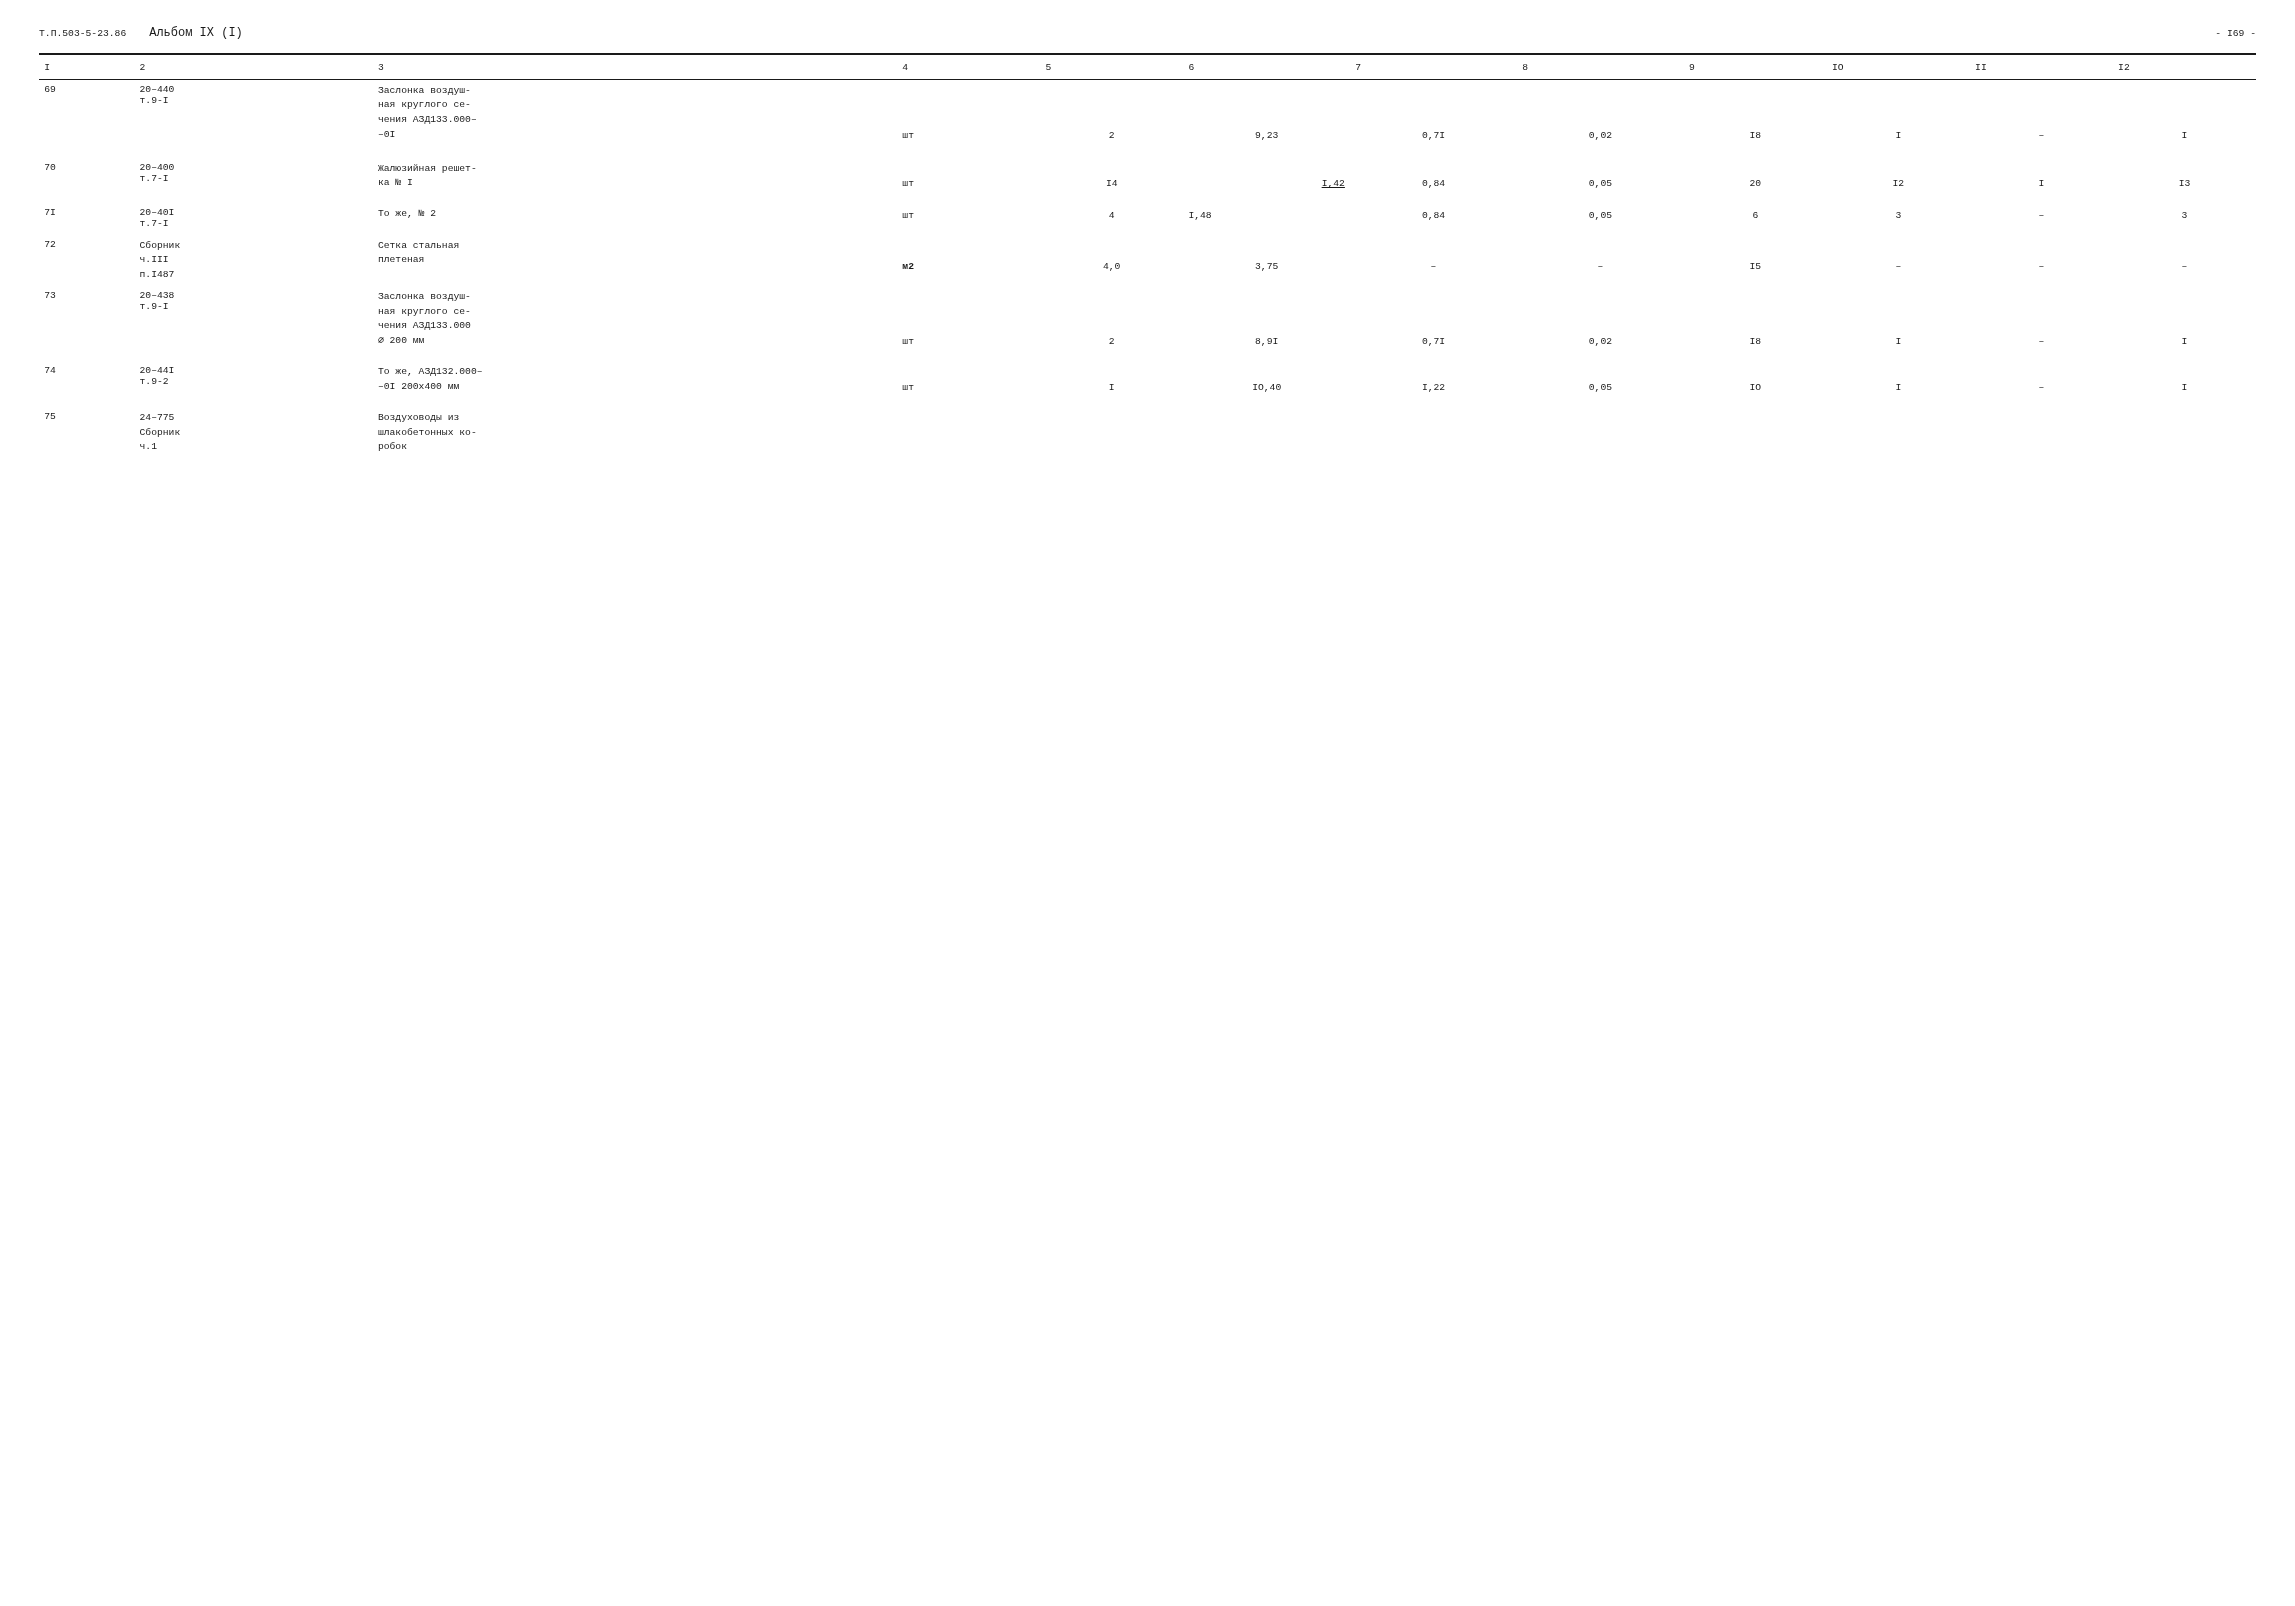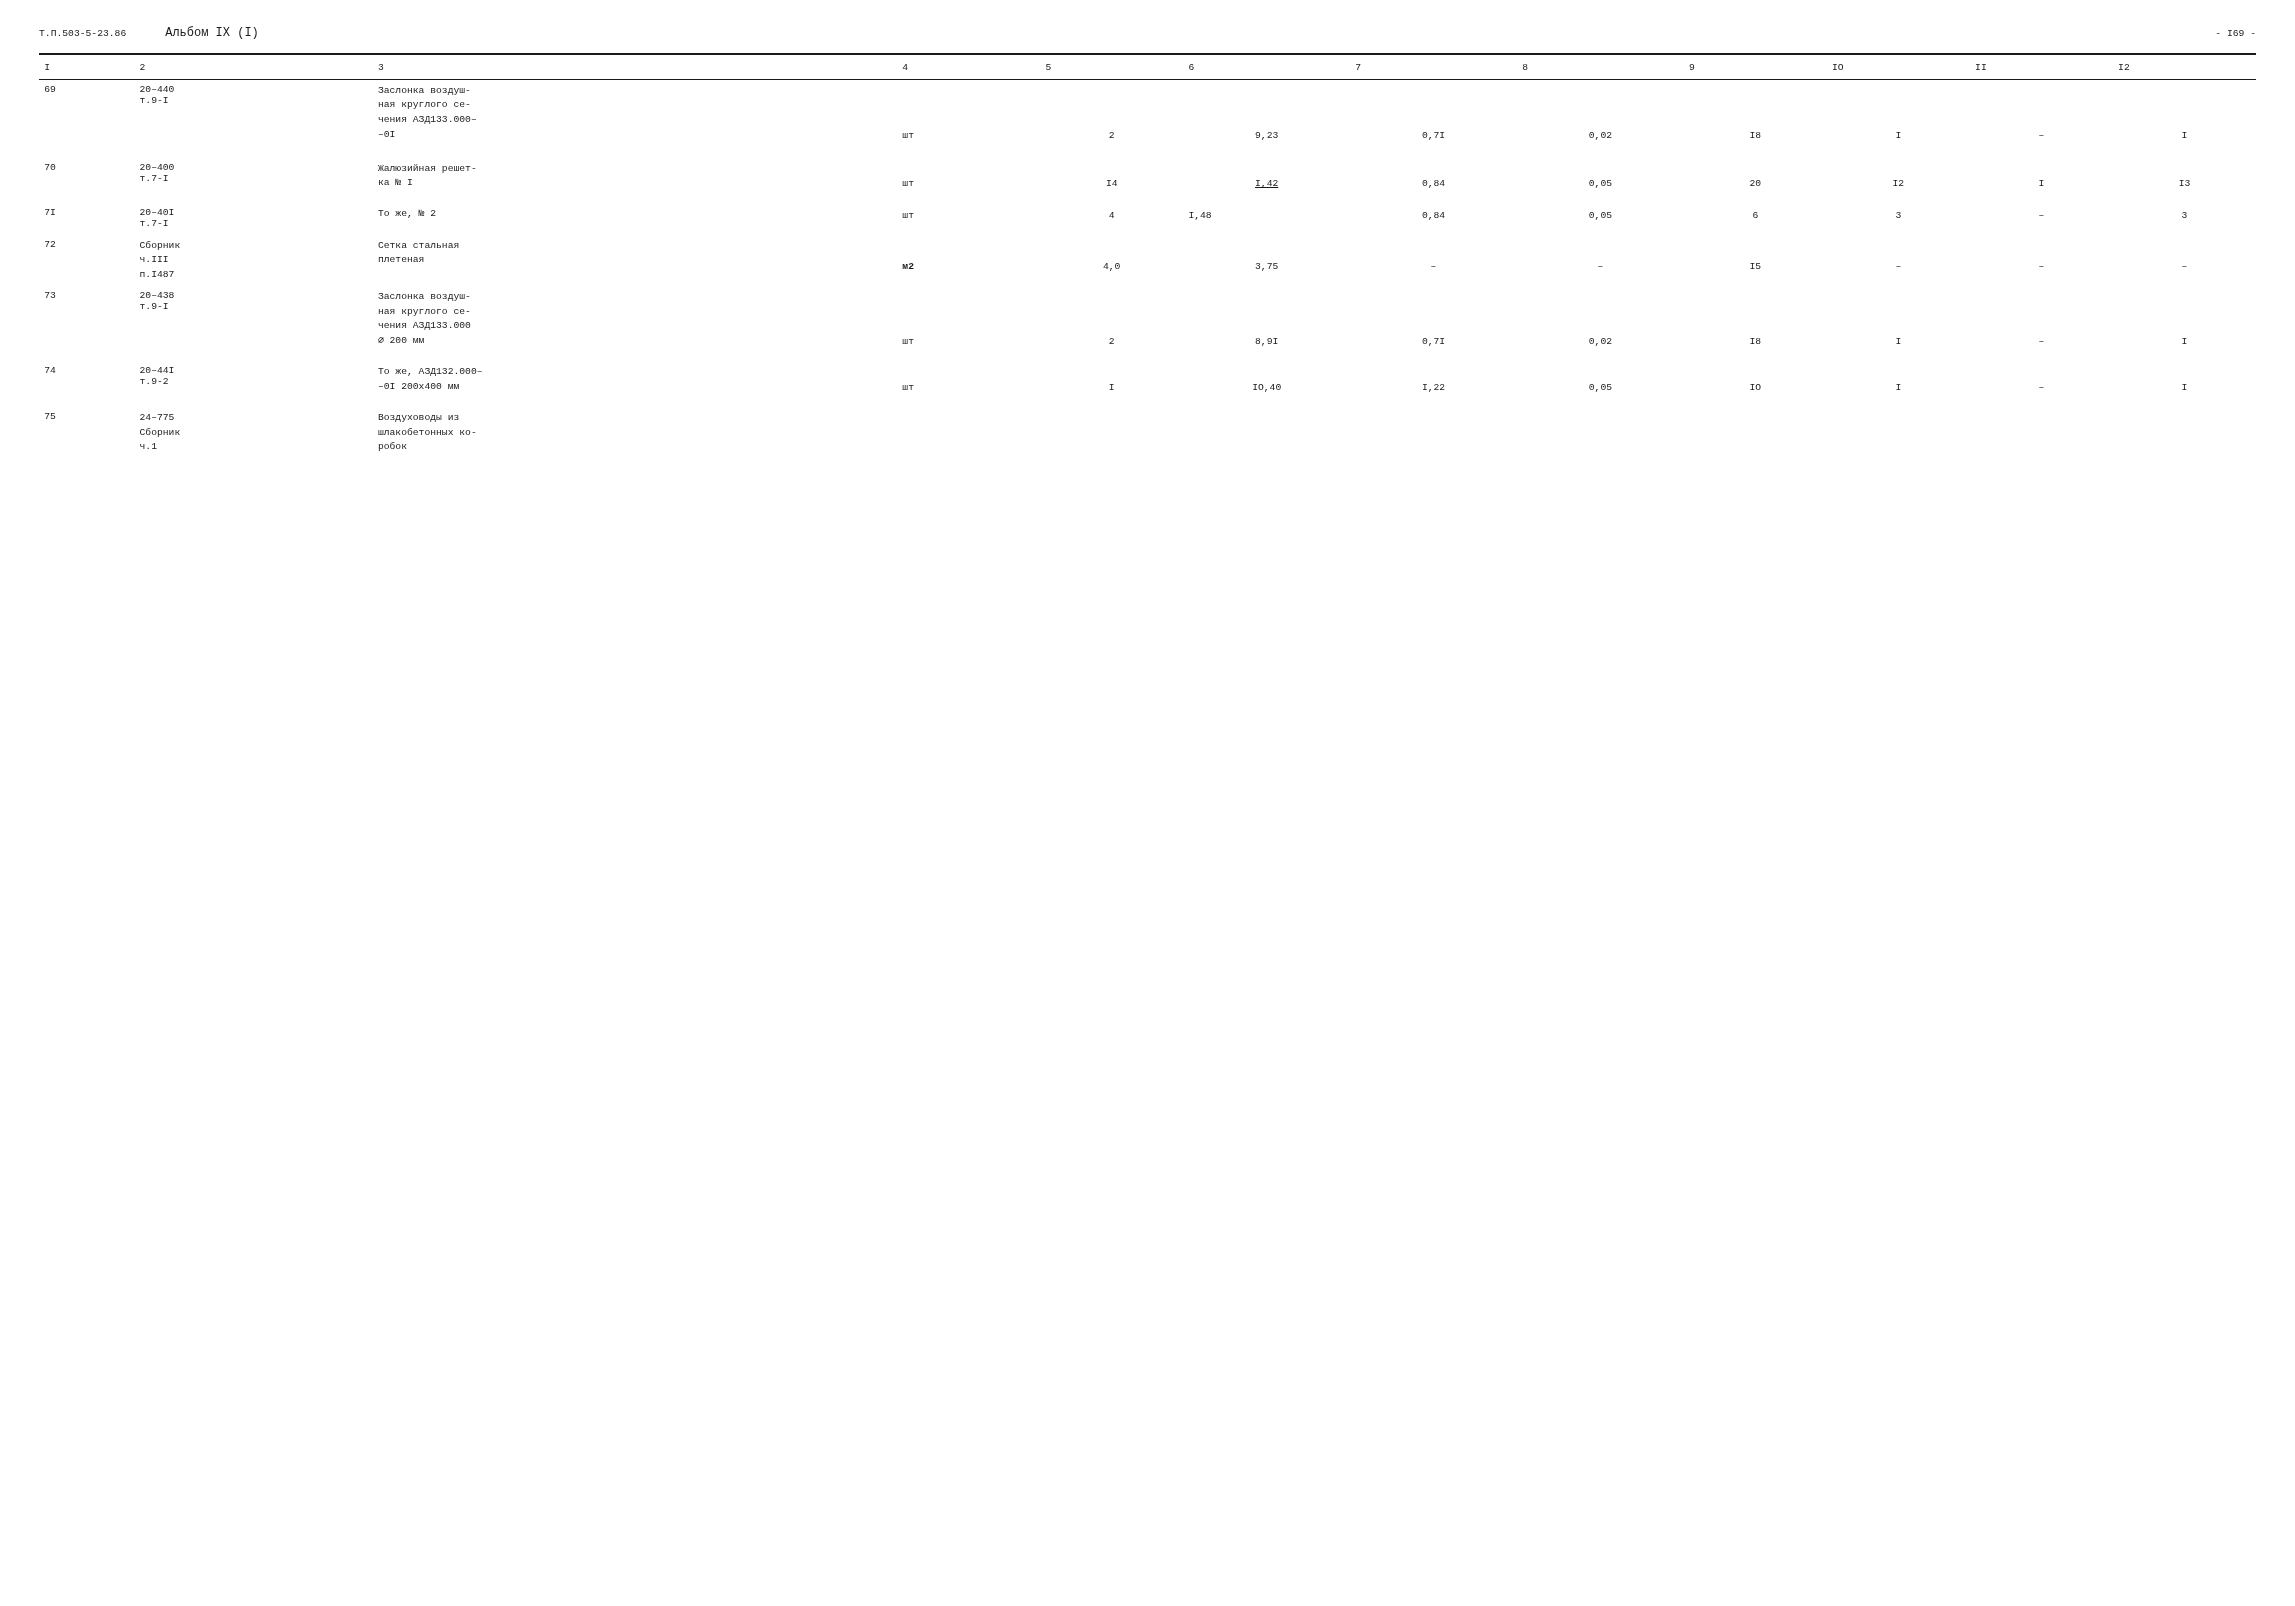--- a/index.html
+++ b/index.html
@@ -12,21 +12,21 @@
       background: #ffffff;
       font-family: 'Courier New', Courier, monospace;
       font-size: 9.7px;
       color: #1a1a1a;
       padding: 26px 39px;
     }
 
     .header {
       display: flex;
       align-items: center;
-      gap: 39px;
+      gap: 23px;
       margin-bottom: 13px;
     }
 
     .header-code {
       font-size: 9.7px;
       font-weight: normal;
     }
 
     .header-title {
       font-size: 12px;
@@ -127,21 +127,21 @@
         <td colspan="10"></td>
       </tr>
 
     <tr>
       <td rowspan="2">70</td>
       <td rowspan="2" style="white-space: pre-line;">20–400
 т.7-I</td>
       <td style="line-height:1.5;margin-left:48px;">Жалюзийная решет-<br>ка № I</td>
       <td style="vertical-align:bottom; padding-bottom:5.2px;">шт</td>
       <td style="vertical-align:bottom; padding-bottom:5.2px; text-align:center;">I4</td>
-      <td style="vertical-align:bottom; padding-bottom:5.2px; text-align:center;text-decoration:underline;">I,42</td>
+      <td style="vertical-align:bottom; padding-bottom:5.2px; text-align:right;text-decoration:underline;">I,42</td>
       <td style="vertical-align:bottom; padding-bottom:5.2px; text-align:center;">0,84</td>
       <td style="vertical-align:bottom; padding-bottom:5.2px; text-align:center;">0,05</td>
       <td style="vertical-align:bottom; padding-bottom:5.2px; text-align:center;">20</td>
       <td style="vertical-align:bottom; padding-bottom:5.2px; text-align:center;">I2</td>
       <td style="vertical-align:bottom; padding-bottom:5.2px; text-align:center;">I</td>
       <td style="vertical-align:bottom; padding-bottom:5.2px; text-align:center;">I3</td>
     </tr>
     <tr style="height:9px;">
         <td colspan="10"></td>
       </tr>

